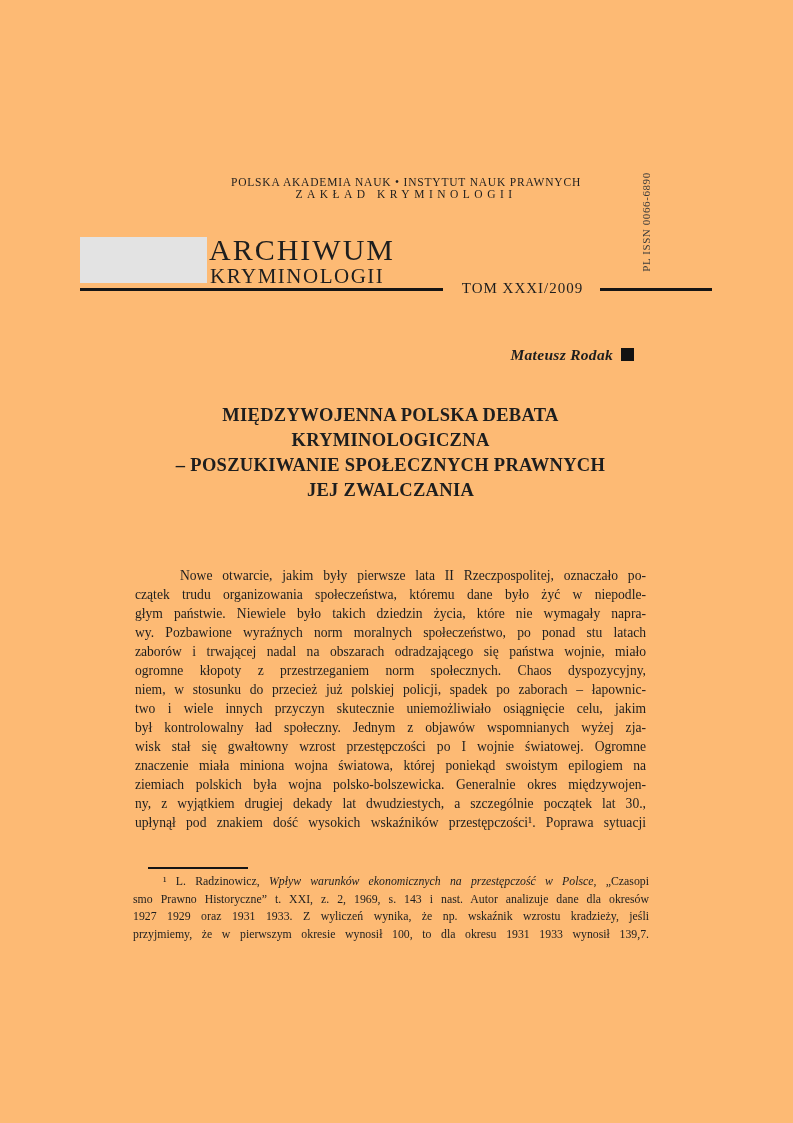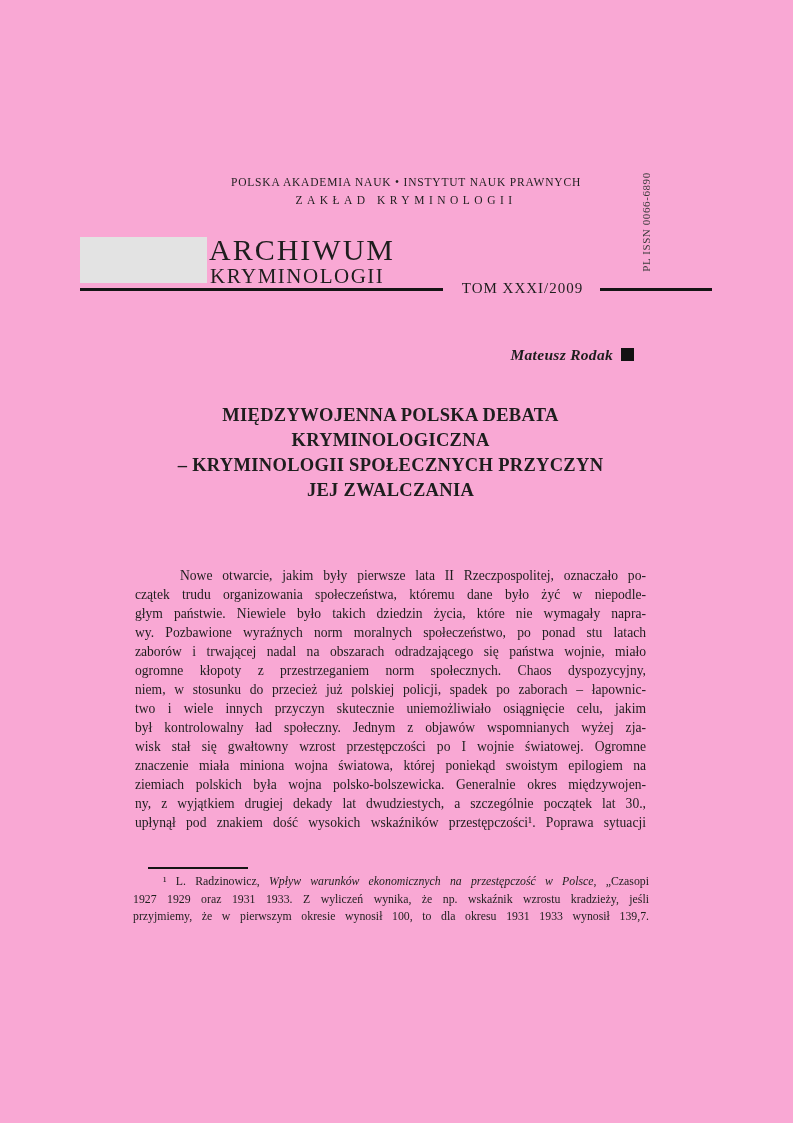--- a/index.html
+++ b/index.html
@@ -1,24 +1,24 @@
 <!DOCTYPE html>
 <html><head>
 <meta charset="utf-8">
 <style>
   html,body { margin:0; padding:0; background:#888; }
   .page {
     position:relative; width:793px; height:1123px; margin:0 auto;
-    background:#f9a8d4; overflow:hidden;
+    background:#fdba74; overflow:hidden;
     font-family:"Liberation Serif", serif; color:#1e1e1e;
   }
   
   .masthead { position:absolute; left:96px; top:176px; width:620px; text-align:center; }
   .m1 { font-size:11.5px; letter-spacing:0.8px; white-space:nowrap; }
-  .m2 { font-size:11.5px; letter-spacing:4.5px; margin-top:6px; white-space:nowrap; }
+  .m2 { font-size:11.5px; letter-spacing:4.5px; margin-top:0; white-space:nowrap; }
   
   .issn {
     position:absolute; left:646px; top:222px; white-space:nowrap;
     transform:translate(-50%,-50%) rotate(-90deg);
     font-size:11px; letter-spacing:0.6px; color:#3a3a3a;
   }
   
   .brandbox { position:absolute; left:80px; top:237px; width:127px; height:46px; background:#e3e3e3; }
   .jt1 { position:absolute; left:209px; top:235px; font-size:30px; line-height:30px; letter-spacing:2px; }
   .jt2 { position:absolute; left:210px; top:266px; font-size:21px; line-height:21px; letter-spacing:1.5px; }
@@ -69,21 +69,21 @@
   <div class="volume">TOM XXXI/2009</div>
   <div class="vrule vrule-right"></div>
 
   <div class="author">
     <span class="name">Mateusz Rodak</span><span class="sq"></span>
   </div>
 
   <div class="title">
     <div>MIĘDZYWOJENNA POLSKA DEBATA</div>
     <div>KRYMINOLOGICZNA</div>
-    <div>– KRYMINOLOGII SPOŁECZNYCH PRZYCZYN</div>
+    <div>– POSZUKIWANIE SPOŁECZNYCH PRAWNYCH</div>
     <div>JEJ ZWALCZANIA</div>
   </div>
 
   <div class="body">
     <div class="bline indent">Nowe otwarcie, jakim były pierwsze lata II Rzeczpospolitej, oznaczało po-</div>
     <div class="bline">czątek trudu organizowania społeczeństwa, któremu dane było żyć w niepodle-</div>
     <div class="bline">głym państwie. Niewiele było takich dziedzin życia, które nie wymagały napra-</div>
     <div class="bline">wy. Pozbawione wyraźnych norm moralnych społeczeństwo, po ponad stu latach</div>
     <div class="bline">zaborów i trwającej nadal na obszarach odradzającego się państwa wojnie, miało</div>
     <div class="bline">ogromne kłopoty z przestrzeganiem norm społecznych. Chaos dyspozycyjny,</div>
@@ -96,17 +96,18 @@
     <div class="bline">ny, z wyjątkiem drugiej dekady lat dwudziestych, a szczególnie początek lat 30.,</div>
     <div class="bline">upłynął pod znakiem dość wysokich wskaźników przestępczości¹. Poprawa sytuacji</div>
   </div>
 
   <div class="fnrule"></div>
 
   <div class="footnote">
     <div class="fline indent1">
       <span>¹ L. Radzinowicz, </span><span class="it">Wpływ warunków ekonomicznych na przestępczość w Polsce</span><span>, „Czasopi</span>
     </div>
+    <div class="fline">smo Prawno Historyczne” t. XXI, z. 2, 1969, s. 143 i nast. Autor analizuje dane dla okresów</div>
     <div class="fline">1927 1929 oraz 1931 1933. Z wyliczeń wynika, że np. wskaźnik wzrostu kradzieży, jeśli</div>
     <div class="fline">przyjmiemy, że w pierwszym okresie wynosił 100, to dla okresu 1931 1933 wynosił 139,7.</div>
   </div>
 
 </div>
 
 </body></html>

